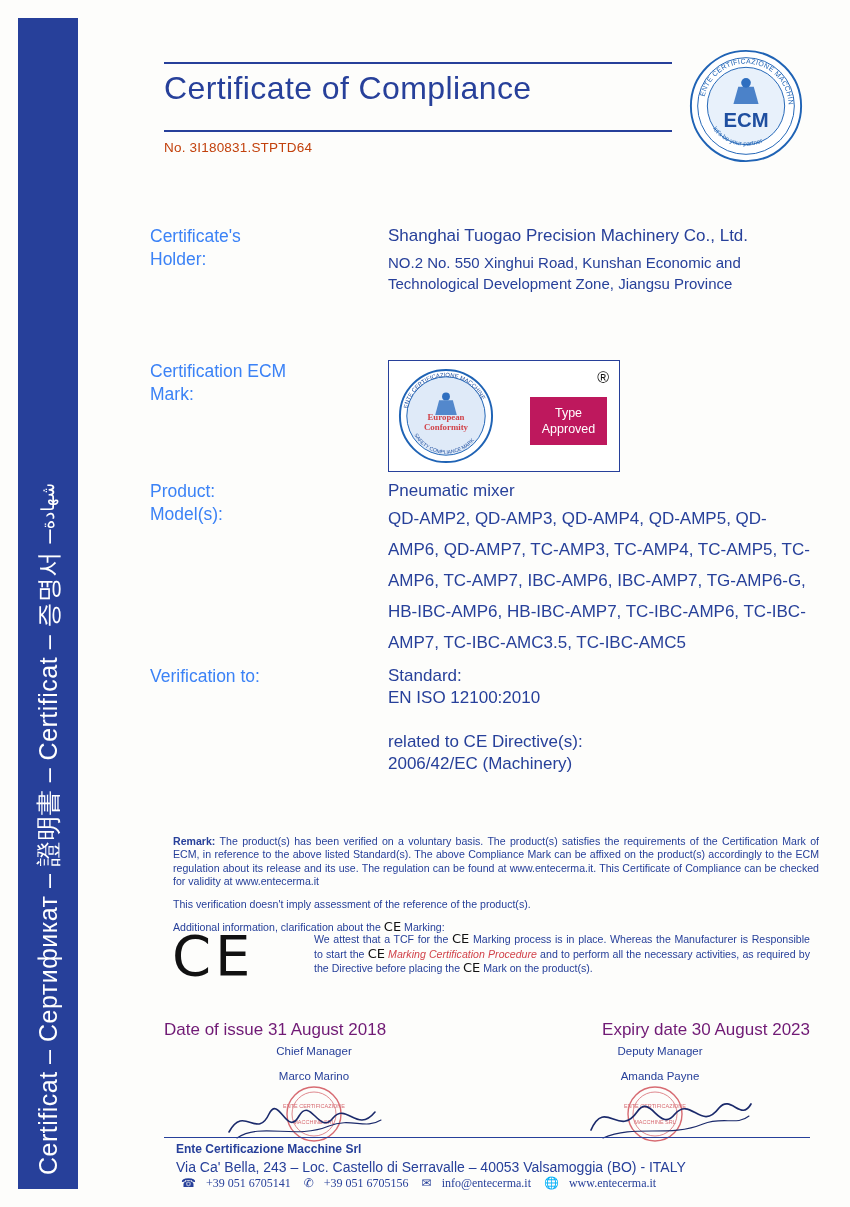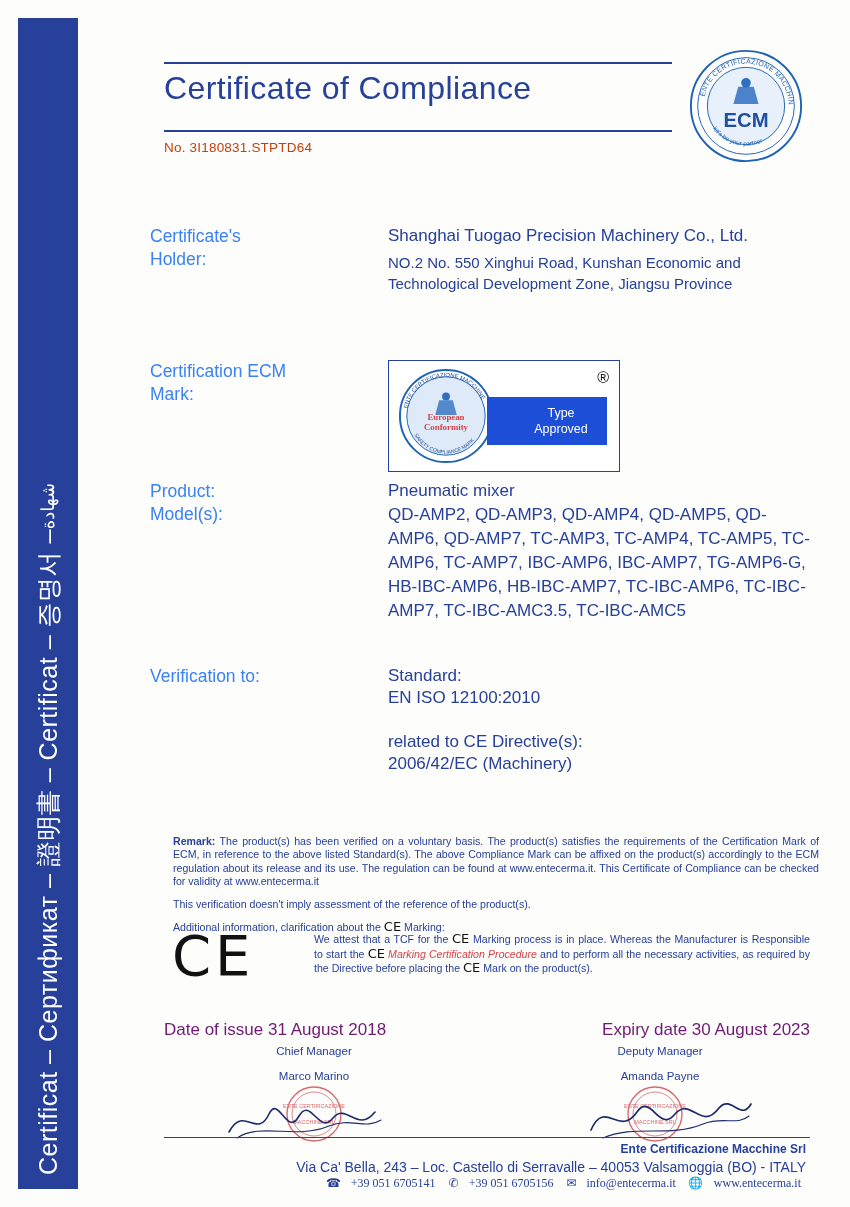--- a/index.html
+++ b/index.html
@@ -76,25 +76,24 @@
   #holder-row{position:absolute;left:0;top:185px;width:660px;}
   #mark-row{position:absolute;left:0;top:320px;width:660px;}
   #product-row{position:absolute;left:0;top:440px;width:660px;}
   #verify-row{position:absolute;left:0;top:625px;width:660px;}
   .mark-box{
     width:230px;height:110px;border:1px solid #27409a;
     position:relative;background:#ffffff;
   }
   .reg-mark{position:absolute;right:10px;top:6px;font-size:16px;color:#111;}
   .type-approved{
-    position:absolute;right:12px;top:36px;width:92px;height:48px;
-    background:#1d4ed8;color:#fff;font-size:12.5px;
+    position:absolute;right:12px;top:36px;width:77px;height:48px;
+    background:#be185d;color:#fff;font-size:12.5px;
     display:flex;flex-direction:column;align-items:center;justify-content:center;
     line-height:16px;
-    padding-left:28px;
   }
   .mark-seal{position:absolute;left:8px;top:6px;width:98px;height:98px;}
   .spacer12{height:22px;}
   
   .remark{
     position:absolute;left:23px;top:795px;width:646px;
     font-size:10.6px;line-height:13.4px;color:#27409a;text-align:justify;
   }
   .remark b{font-weight:bold;}
   .remark .ln2{margin-top:9px;}
@@ -124,21 +123,21 @@
     display:flex;justify-content:space-between;
   }
   .sig{width:300px;text-align:center;position:relative;}
   .sig .role{font-size:11.5px;color:#27409a;}
   .sig .name{font-size:11.5px;color:#27409a;margin-top:13px;}
   .sig svg{display:block;margin:0 auto;}
   .footer-rule{
     position:absolute;left:14px;top:1097px;width:646px;height:1px;background:#27409a;
   }
   .footer{
-    position:absolute;left:10px;top:1102px;width:646px;text-align:right;color:#27409a;
+    position:absolute;left:26px;top:1102px;width:646px;text-align:left;color:#27409a;
   }
   .footer .f1{font-size:12px;font-weight:bold;}
   .footer .f2{font-size:14px;margin-top:3px;}
   .footer .f3{font-size:12px;margin-top:1px;font-family:Liberation Serif, serif;}
   .footer .f3 span{margin:0 5px;}
 </style>
 </head>
 <body>
 
 <div class="page">
@@ -224,21 +223,21 @@
       </div>
     </div>
 
     <div class="row" id="product-row">
       <div class="lbl">
         <div>Product:</div>
         <div>Model(s):</div>
       </div>
       <div class="val">
         <div class="big">Pneumatic mixer</div>
-        <div class="big" style="margin-top:1px;line-height:24px">QD-AMP2, QD-AMP3, QD-AMP4, QD-AMP5, QD-AMP6, QD-AMP7, TC-AMP3, TC-AMP4, TC-AMP5, TC-AMP6, TC-AMP7, IBC-AMP6, IBC-AMP7, TG-AMP6-G, HB-IBC-AMP6, HB-IBC-AMP7, TC-IBC-AMP6, TC-IBC-AMP7, TC-IBC-AMC3.5, TC-IBC-AMC5</div>
+        <div class="big" style="margin-top:1px;line-height:31px">QD-AMP2, QD-AMP3, QD-AMP4, QD-AMP5, QD-AMP6, QD-AMP7, TC-AMP3, TC-AMP4, TC-AMP5, TC-AMP6, TC-AMP7, IBC-AMP6, IBC-AMP7, TG-AMP6-G, HB-IBC-AMP6, HB-IBC-AMP7, TC-IBC-AMP6, TC-IBC-AMP7, TC-IBC-AMC3.5, TC-IBC-AMC5</div>
       </div>
     </div>
 
     <div class="row" id="verify-row">
       <div class="lbl">Verification to:</div>
       <div class="val">
         <div class="big">Standard:</div>
         <div class="big">EN ISO 12100:2010</div>
         <div class="spacer12"></div>
         <div class="big">related to CE Directive(s):</div>

